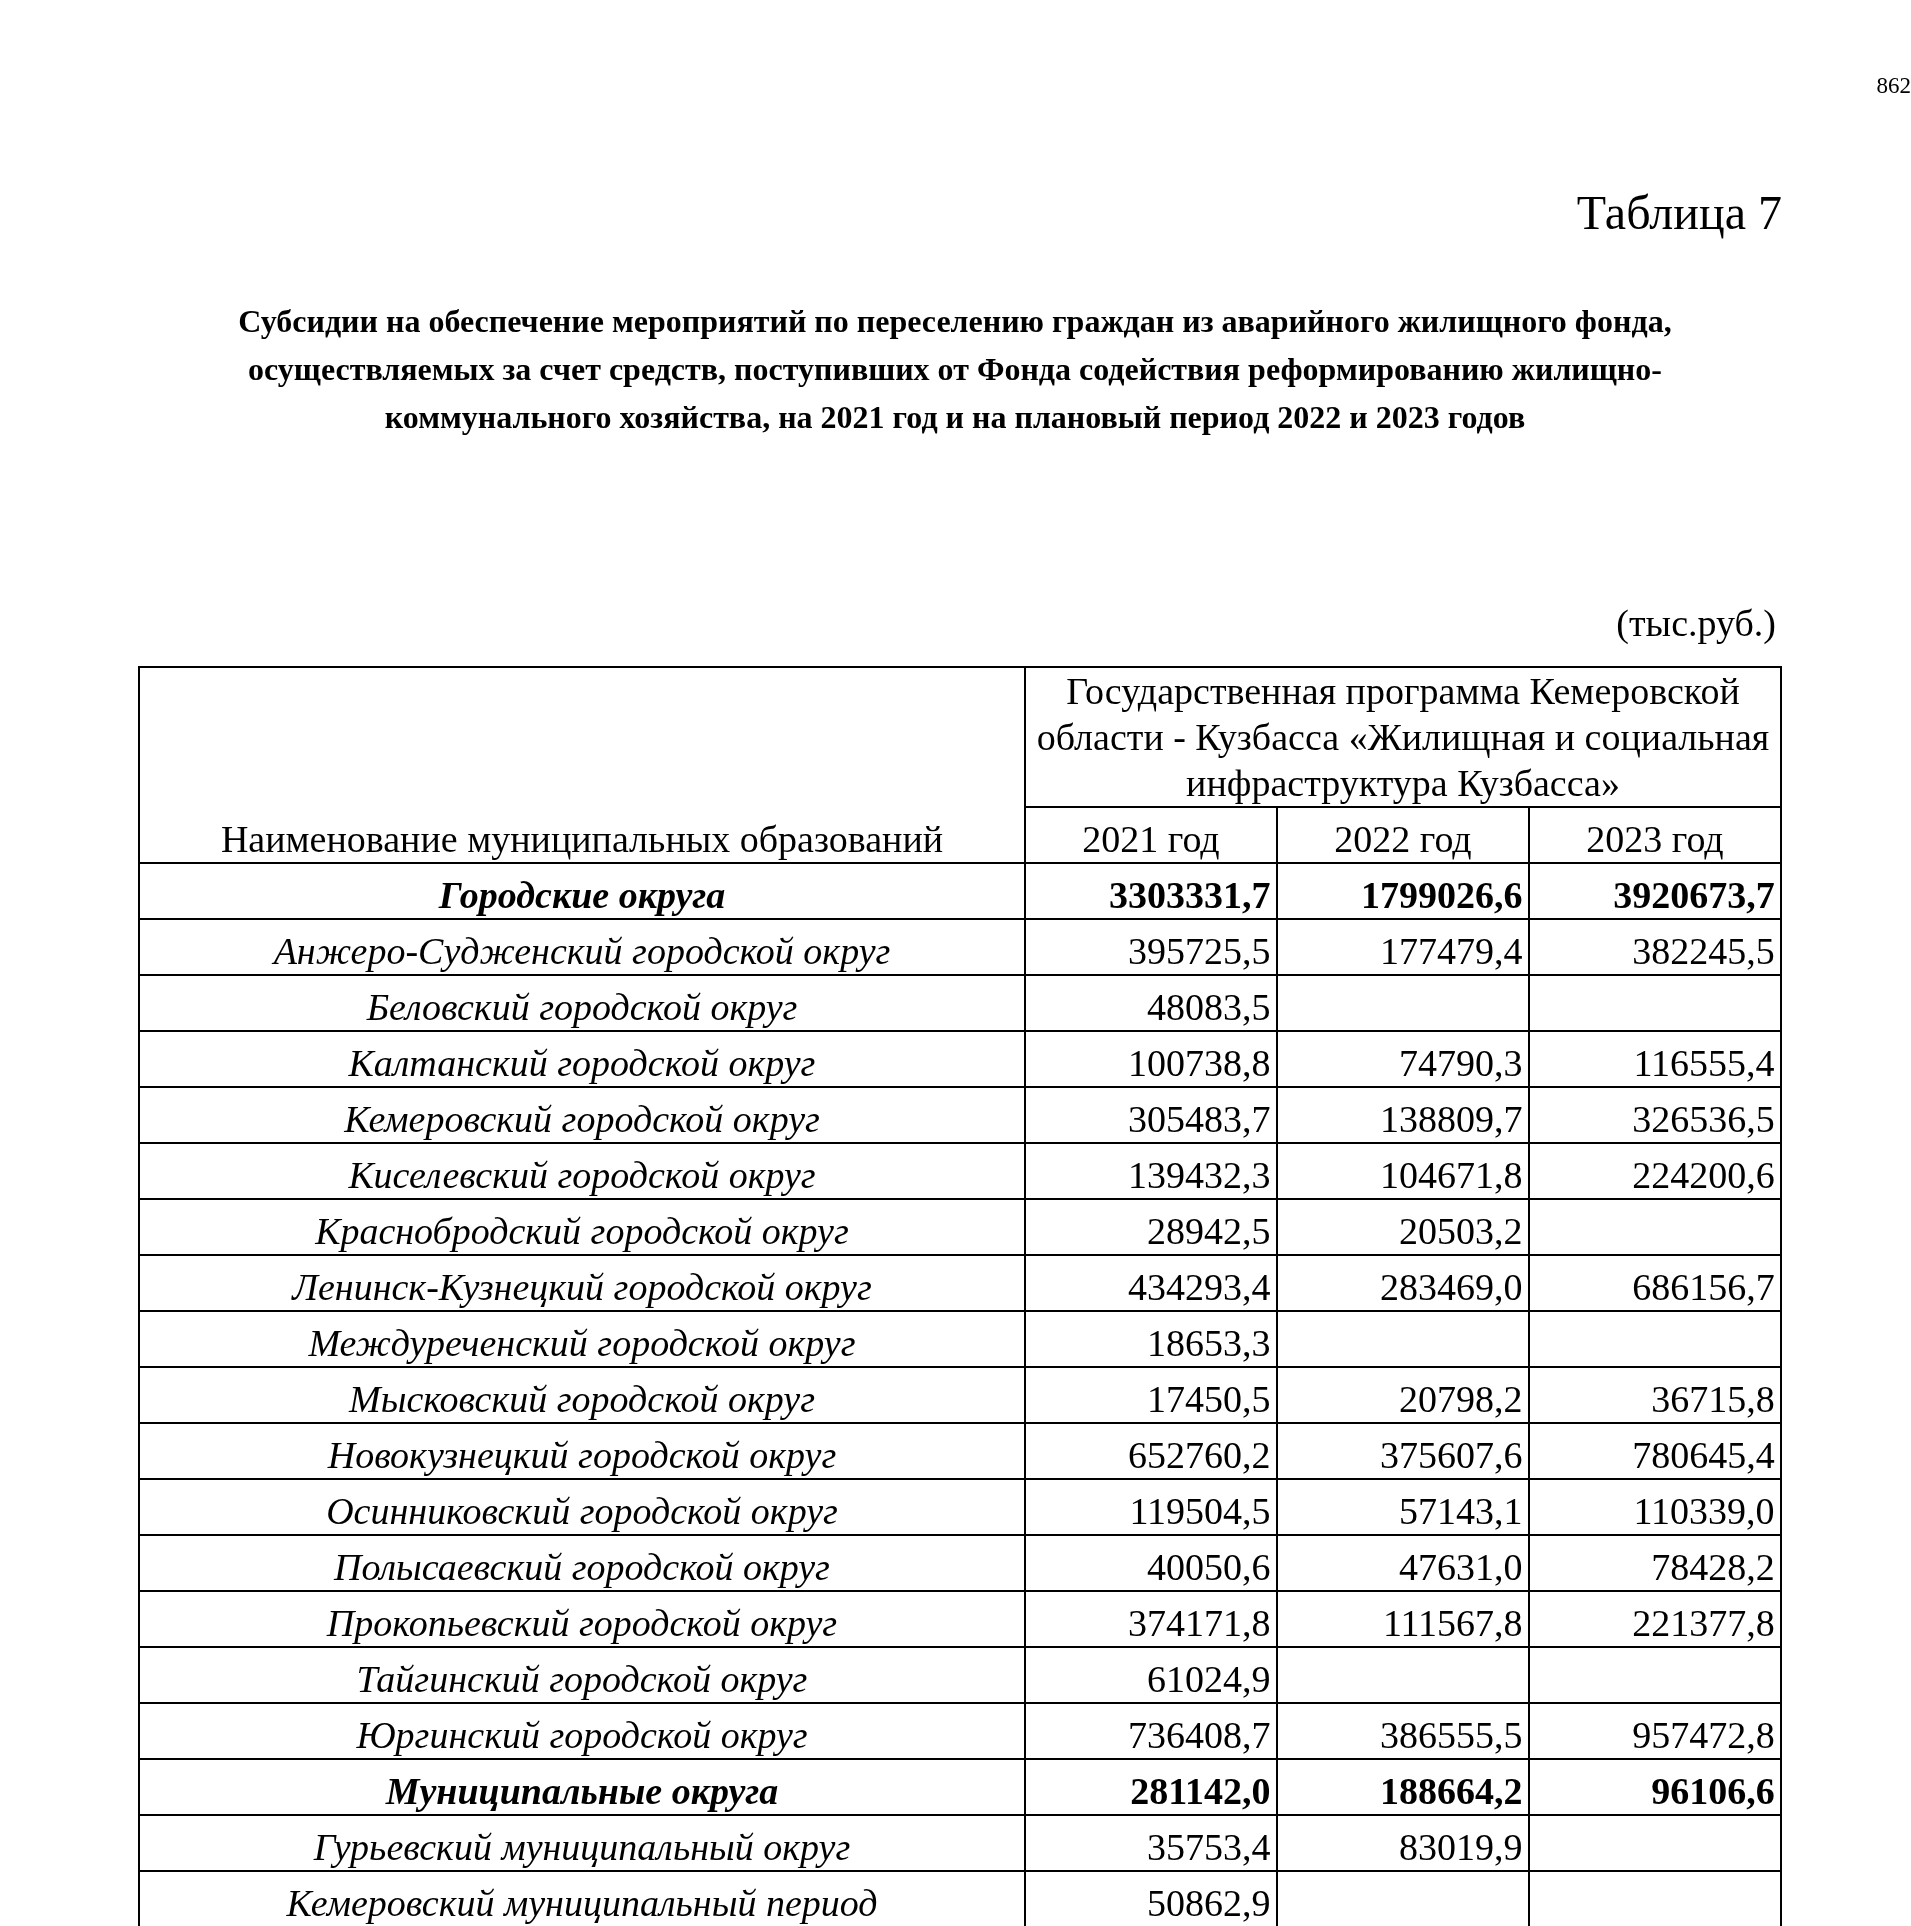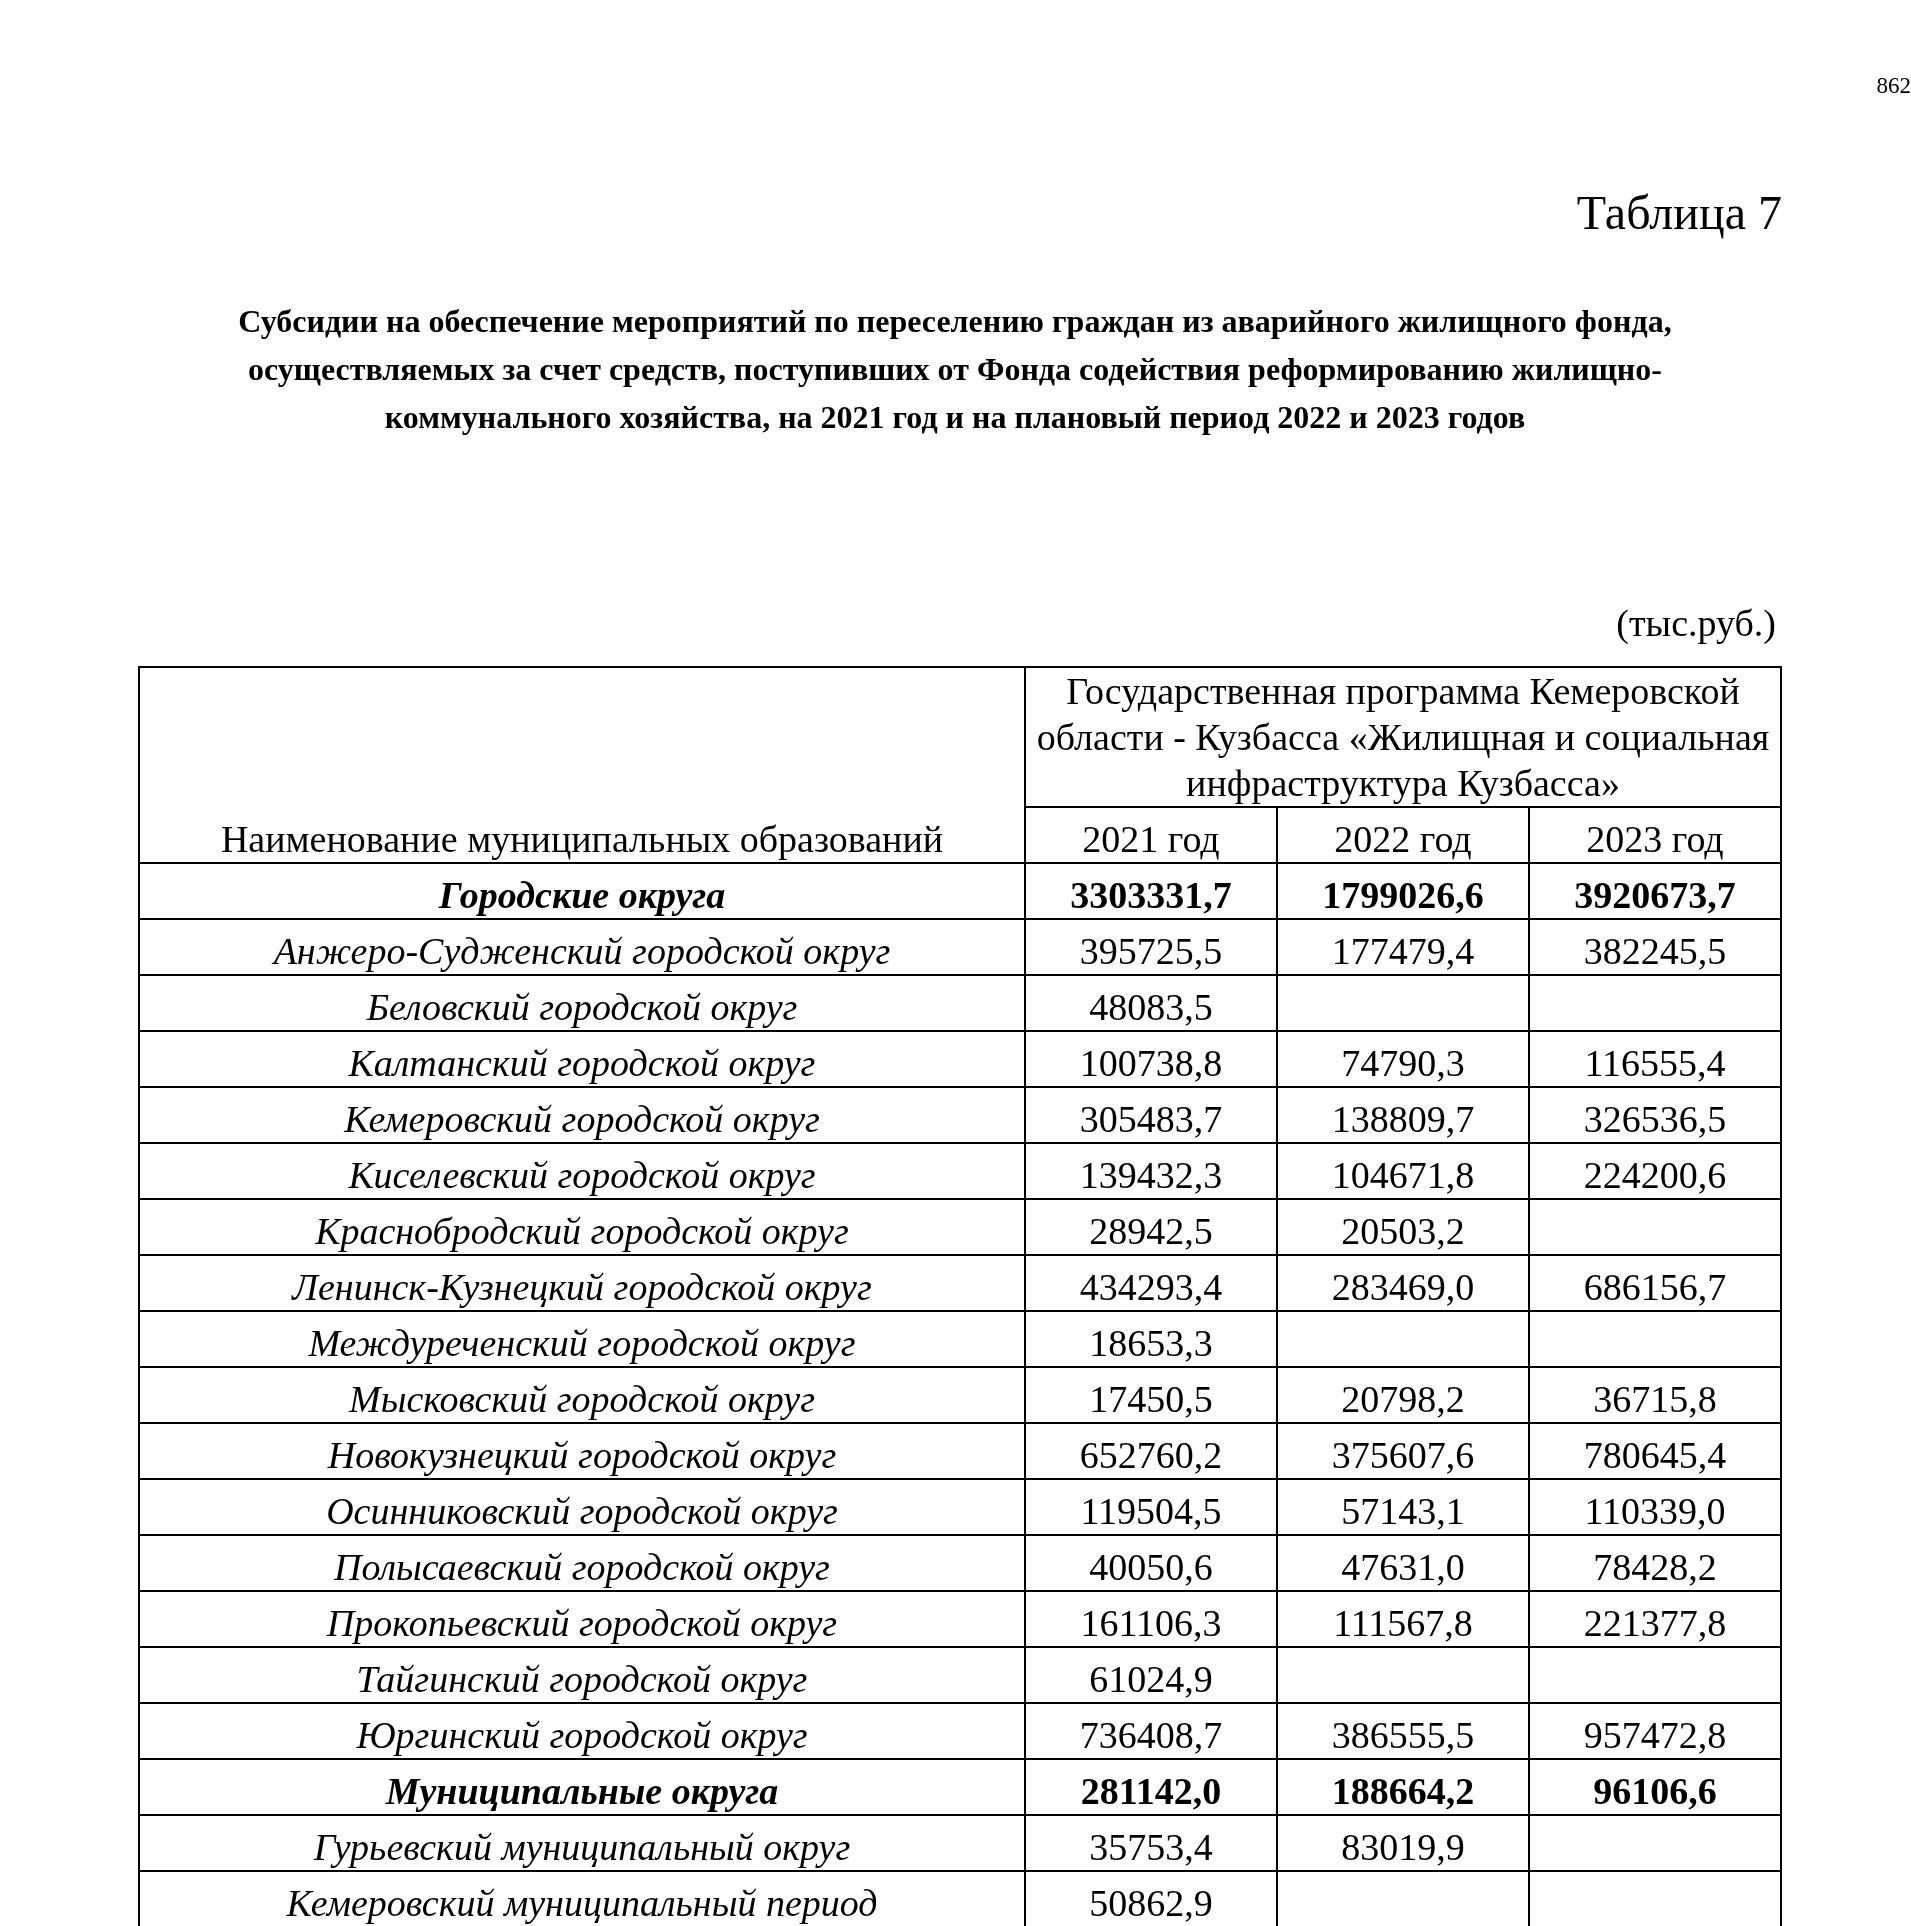--- a/index.html
+++ b/index.html
@@ -26,21 +26,21 @@
     position: absolute; top: 666px; left: 138px; width: 1642px;
     border-collapse: collapse; font-size: 38px; table-layout: fixed;
   }
   table.main td, table.main th {
     border: 2.7px solid #000; padding: 0 5.4px; font-weight: normal;
     height: 54px; line-height: 46px; vertical-align: bottom;
   }
   th.name-head { vertical-align: top; text-align: center; padding-top: 7.7px; }
   th.program-head { vertical-align: top; text-align: center; height: 216px; padding-top: 7.7px; line-height: 48px; }
   th.year { text-align: center; }
-  td.num { text-align: center; }
+  td.num { text-align: right; }
   td.name { text-align: center; font-style: italic; }
   tr.group td { font-weight: bold; }
   col.c0 { width: 886px; }
   col.c1, col.c2, col.c3 { width: 252px; }
 </style>
 </head>
 <body>
 
 <div class="page-number">862</div>
 <div class="table-label">Таблица 7</div>
@@ -139,21 +139,21 @@
         <td class="num">110339,0</td>
       </tr>
       <tr>
         <td class="name">Полысаевский городской округ</td>
         <td class="num">40050,6</td>
         <td class="num">47631,0</td>
         <td class="num">78428,2</td>
       </tr>
       <tr>
         <td class="name">Прокопьевский городской округ</td>
-        <td class="num">161106,3</td>
+        <td class="num">374171,8</td>
         <td class="num">111567,8</td>
         <td class="num">221377,8</td>
       </tr>
       <tr>
         <td class="name">Тайгинский городской округ</td>
         <td class="num">61024,9</td>
         <td class="num"></td>
         <td class="num"></td>
       </tr>
       <tr>

